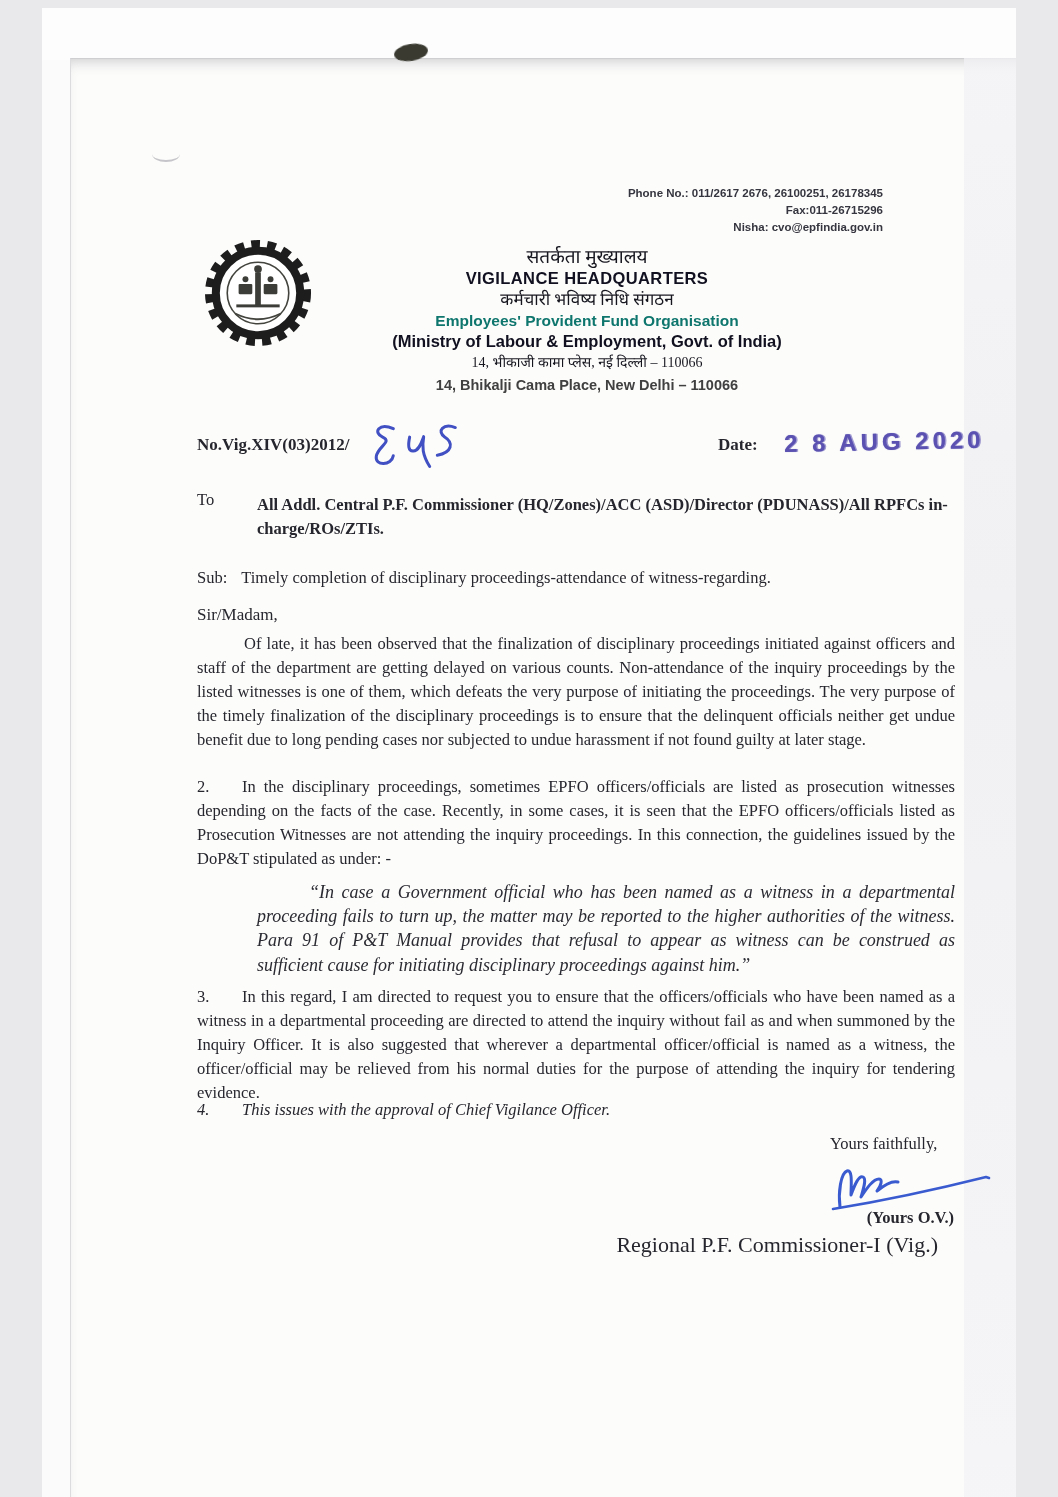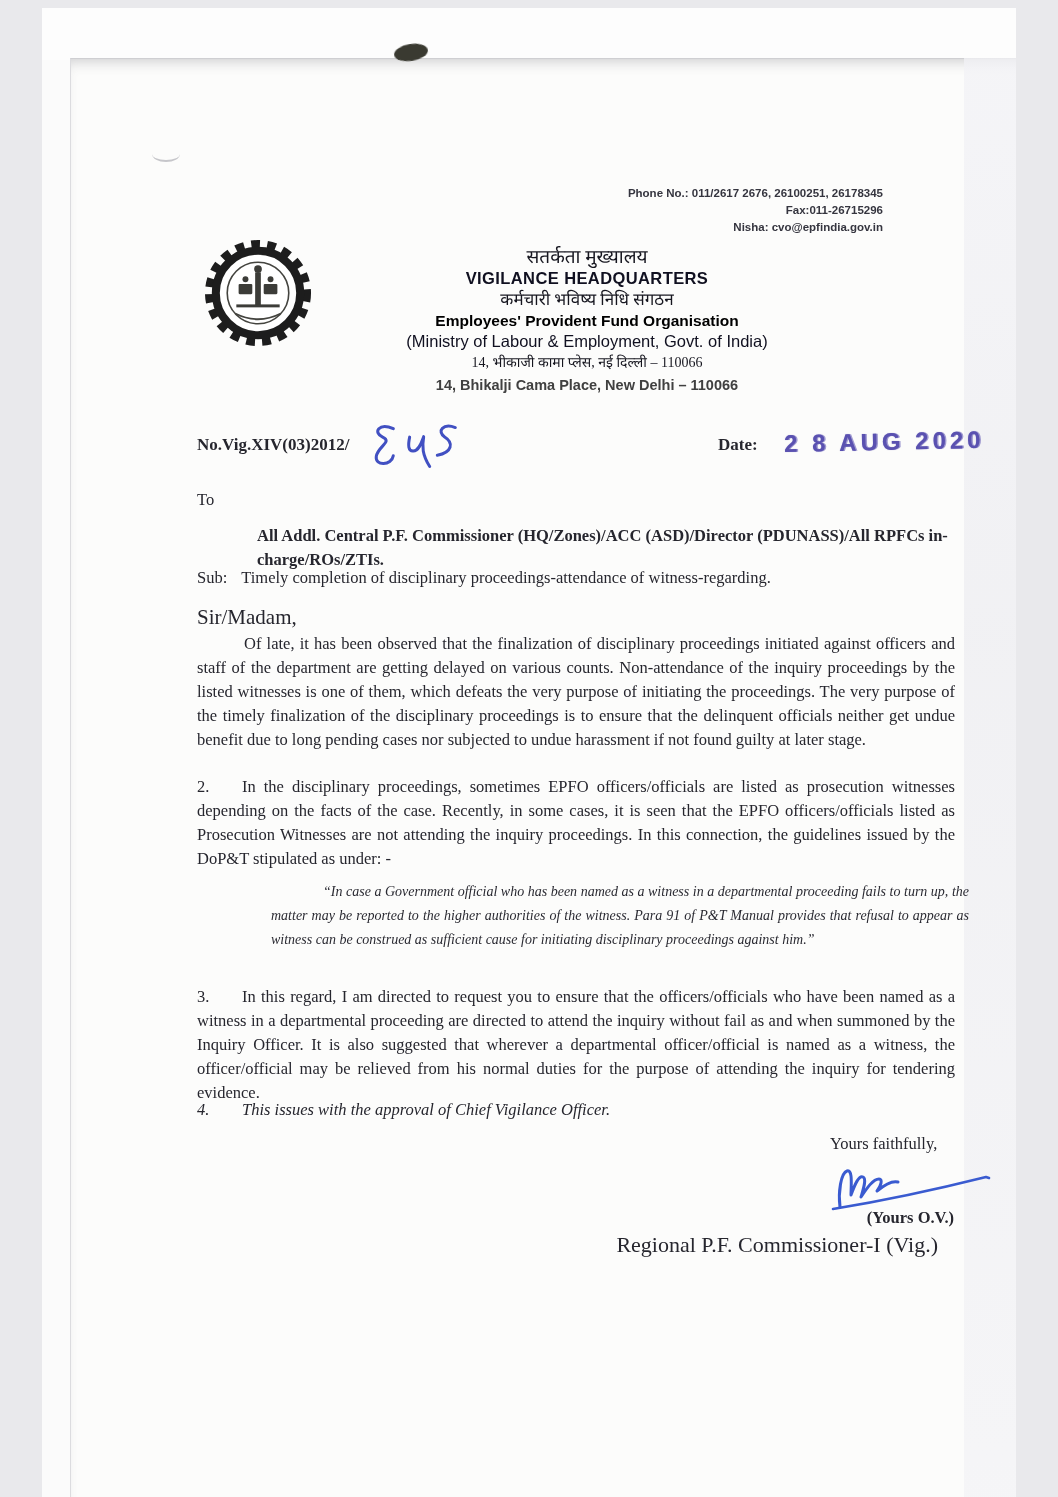--- a/index.html
+++ b/index.html
@@ -40,51 +40,51 @@
   
   .logo { position:absolute; left:156px; top:228px; width:120px; height:114px; }
   
   .letterhead {
     position:absolute; left:295px; top:237px; width:500px; text-align:center;
     color:#16161f;
   }
   .lh-hi1 { font-size:19px; line-height:23px; }
   .lh-en1 { font-family:Liberation Sans, sans-serif; font-weight:bold; font-size:16.5px; line-height:21px; letter-spacing:.4px; color:#101020; }
   .lh-hi2 { font-size:17px; line-height:21px; }
-  .lh-en2 { font-family:"Liberation Sans",sans-serif; font-weight:bold; font-size:15.5px; line-height:21px; color:#000000; }
+  .lh-en2 { font-family:"Liberation Sans",sans-serif; font-weight:bold; font-size:15.5px; line-height:21px; color:#0f766e; }
   .lh-hi3 { font-size:16px; line-height:21px; }
-  .lh-en3 { font-family:"Liberation Sans",sans-serif; font-weight:normal; font-size:16.5px; line-height:21px; color:#101020; }
+  .lh-en3 { font-family:"Liberation Sans",sans-serif; font-weight:bold; font-size:16.5px; line-height:21px; color:#101020; }
   .lh-hi4 { font-size:14px; line-height:22px; }
   .lh-en4 { font-family:"Liberation Sans",sans-serif; font-weight:bold; font-size:14.5px; line-height:22px; color:#404040; }
   
   .ref-label { position:absolute; left:155px; top:427px; font-weight:bold; font-size:17px; }
   .ref-hand  { position:absolute; left:322px; top:412px; transform:rotate(-2deg); }
   .date-label{ position:absolute; left:676px; top:427px; font-weight:bold; font-size:17px; }
   .date-stamp{
     position:absolute; left:742px; top:420px;
     font-family:"Liberation Sans",sans-serif; font-weight:bold; font-size:24px;
     letter-spacing:4px; color:#5a51b0; transform:rotate(-1.2deg);
     text-shadow:1.5px 0 0 rgba(90,81,176,.55), 0 0 1px rgba(90,81,176,.5);
     white-space:nowrap;
   }
   
   .to-label   { position:absolute; left:155px; top:482px; font-size:16.5px; }
-  .to-address { position:absolute; left:215px; top:516px; width:707px; font-weight:bold; font-size:16.5px; line-height:24px; }
+  .to-address { position:absolute; left:215px; top:485px; width:707px; font-weight:bold; font-size:16.5px; line-height:24px; }
   .sub-row    { position:absolute; left:155px; top:560px; width:780px; font-size:16.5px; }
   .sub-row .lbl { display:inline-block; margin-right:14px; }
-  .salutation { position:absolute; left:155px; top:597px; font-size:21px;text-align:right; }
+  .salutation { position:absolute; left:155px; top:597px; font-size:17px;text-align:right; }
   .para { position:absolute; left:155px; width:758px; font-size:16.5px; line-height:23.9px; text-align:justify; }
   .p1 { top:624px; text-indent:47px; }
   .p2 { top:767px; }
   .p3 { top:977px; }
   .p4 { top:1090px; text-align:left;font-style:italic; }
   .pnum { display:inline-block; width:45px; text-indent:0; }
   .quote {
-    position:absolute; left:229px; top:872px; width:698px;
-    font-style:italic; font-size:14px; line-height:24.2px;
+    position:absolute; left:215px; top:872px; width:698px;
+    font-style:italic; font-size:18px; line-height:24.2px;
     text-align:justify; text-indent:52px; color:#2a2a32;
   }
   .closing { position:absolute; left:788px; top:1126px; font-size:16.5px; }
   .sig-svg { position:absolute; left:768px; top:1150px; width:192px; height:58px; }
   .sig-name { position:absolute; left:500px; top:1200px; width:412px; text-align:right; font-weight:bold; font-size:16.5px; }
   .sig-desg { position:absolute; left:484px; top:1224px; width:412px; text-align:right; font-size:22px; }
 </style>
 </head>
 <body>
 

